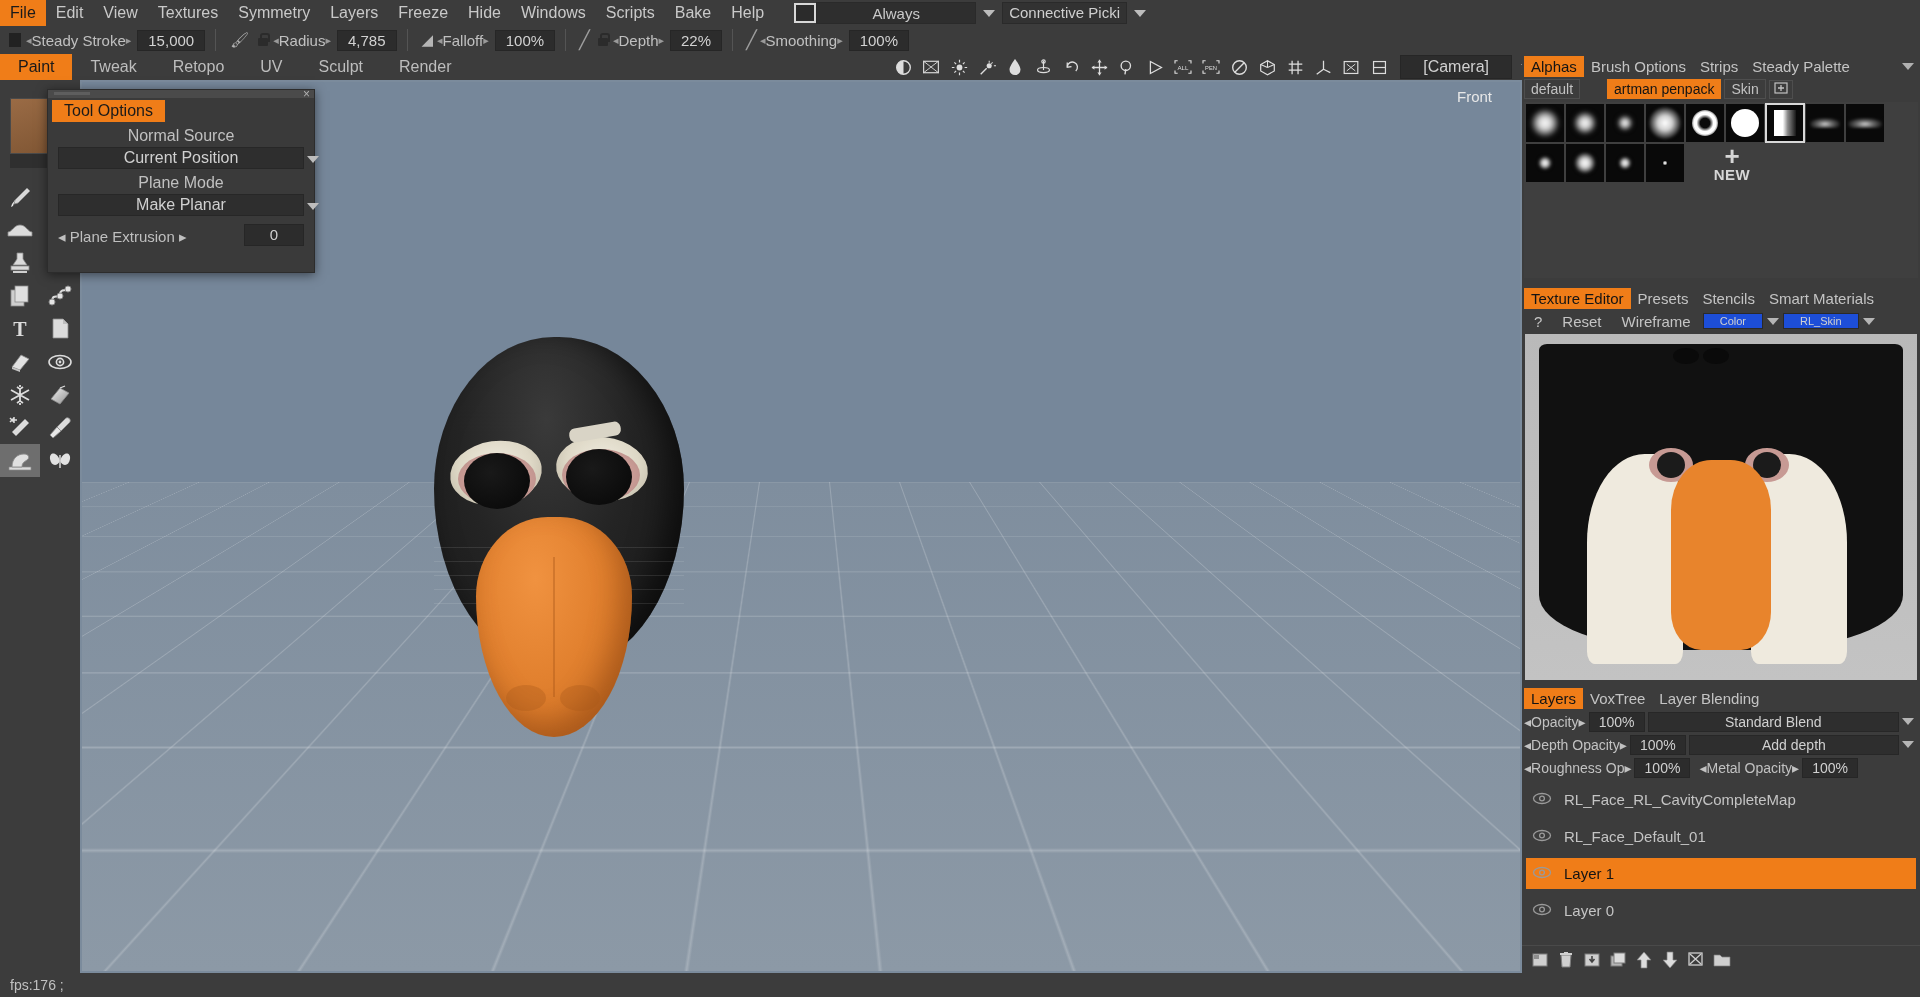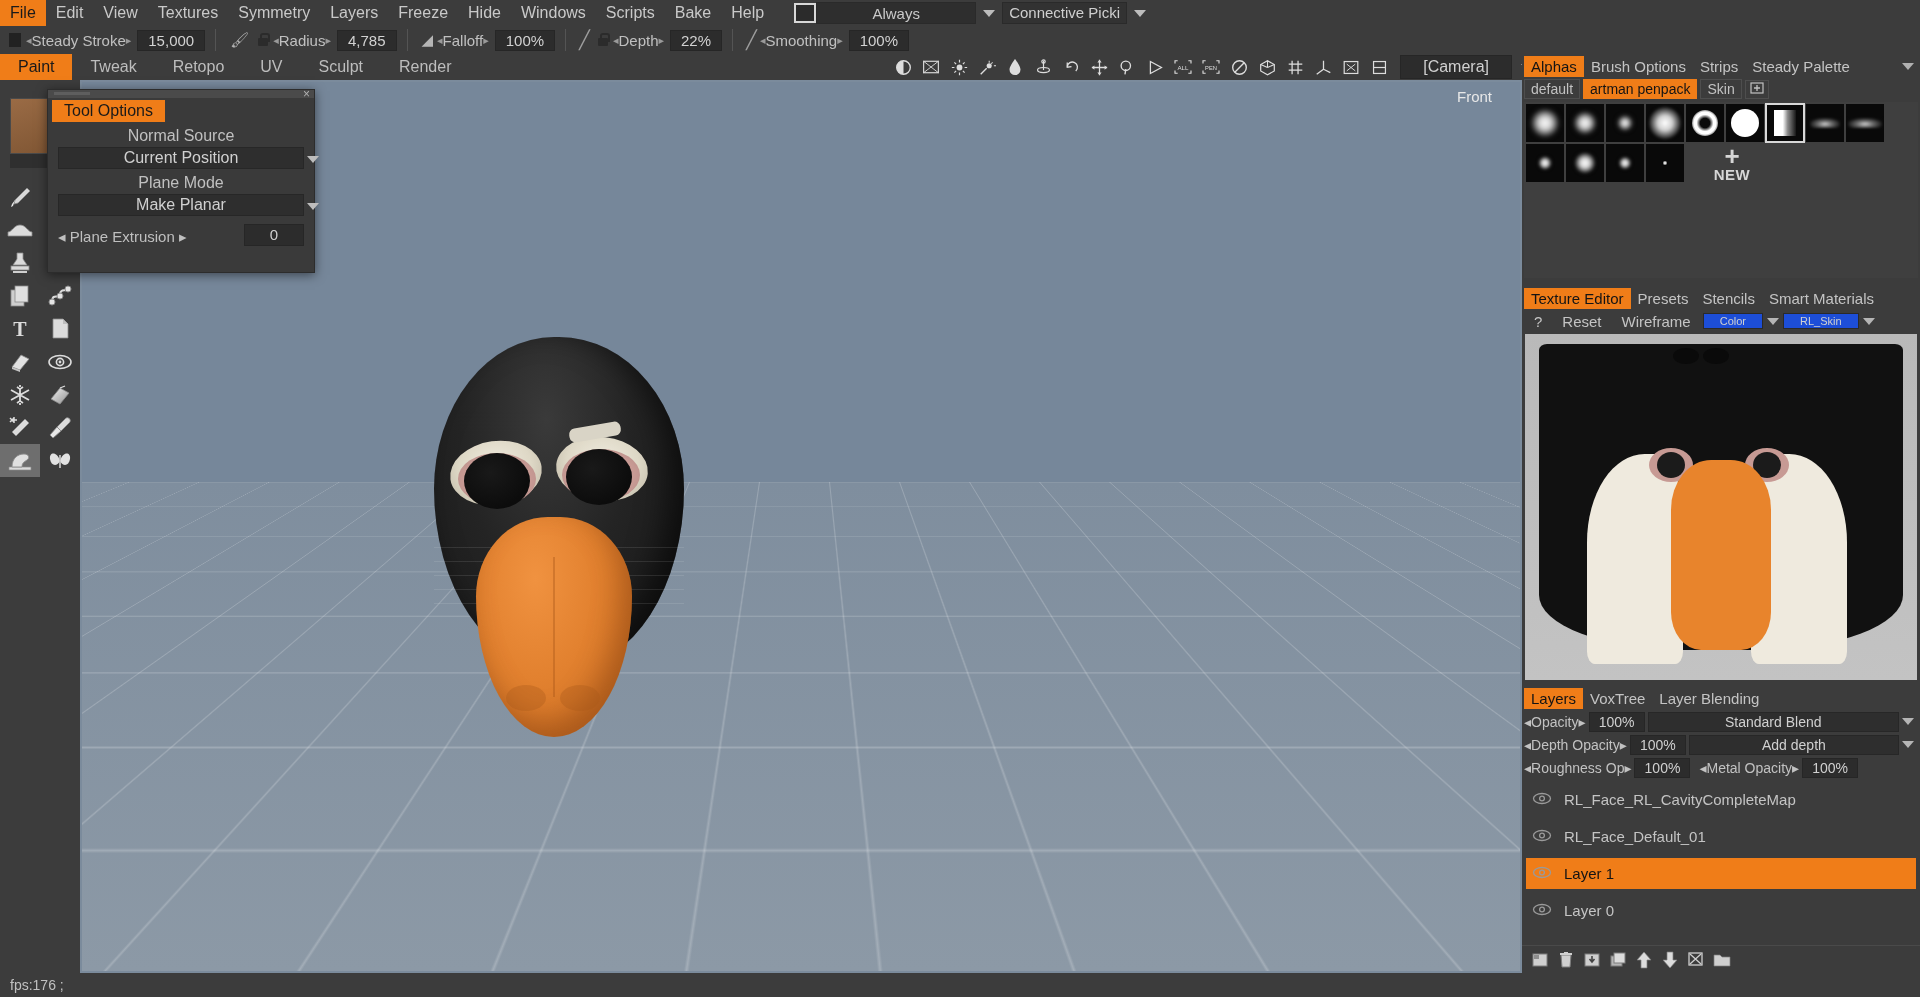--- a/index.html
+++ b/index.html
@@ -258,21 +258,21 @@
   .ptab-caret {
     margin-left: auto; margin-right: 6px;
     width: 0; height: 0; border-left: 6px solid transparent;
     border-right: 6px solid transparent; border-top: 7px solid #b0b0b0;
   }
   .subtabs { display: flex; align-items: center; height: 22px; padding-left: 2px; gap: 3px; }
   .stab {
     font-size: 14px; color: #c2c2c2; padding: 1px 6px; background: #3c3c3c;
     border: 1px solid #4e4e4e;
   }
-  .stab.active { background: #f07d18; color: #141414; border-color: #f07d18; }
+  .stab.active { background: #f07d18; color: #141414; border-color: #f07d18; margin-left: 24px; }
   .stab.plus { padding: 0px 4px; font-size: 13px; }
 
   .alpha-area {
     margin: 2px 2px 0 2px; background: #3f3f3f; height: 176px; padding: 2px;
     position: relative;
   }
   .alpha-grid { display: grid; grid-template-columns: repeat(9, 38px); gap: 2px; }
   .alpha-cell {
     width: 38px; height: 38px; background: #090909; position: relative; overflow: hidden;
   }

